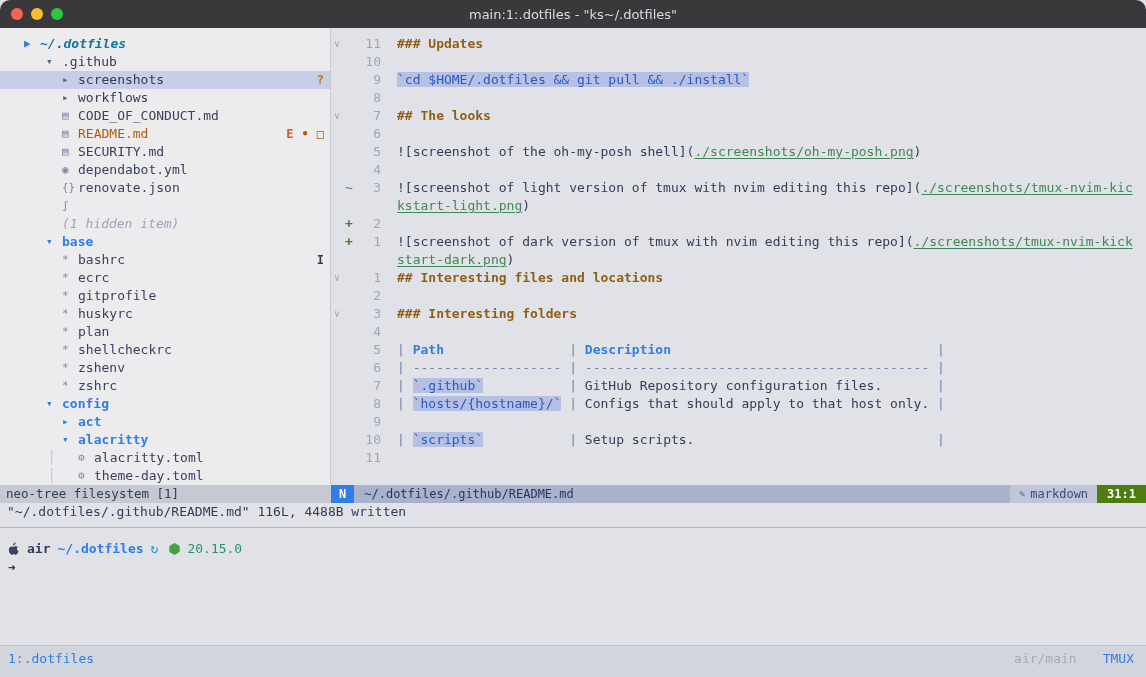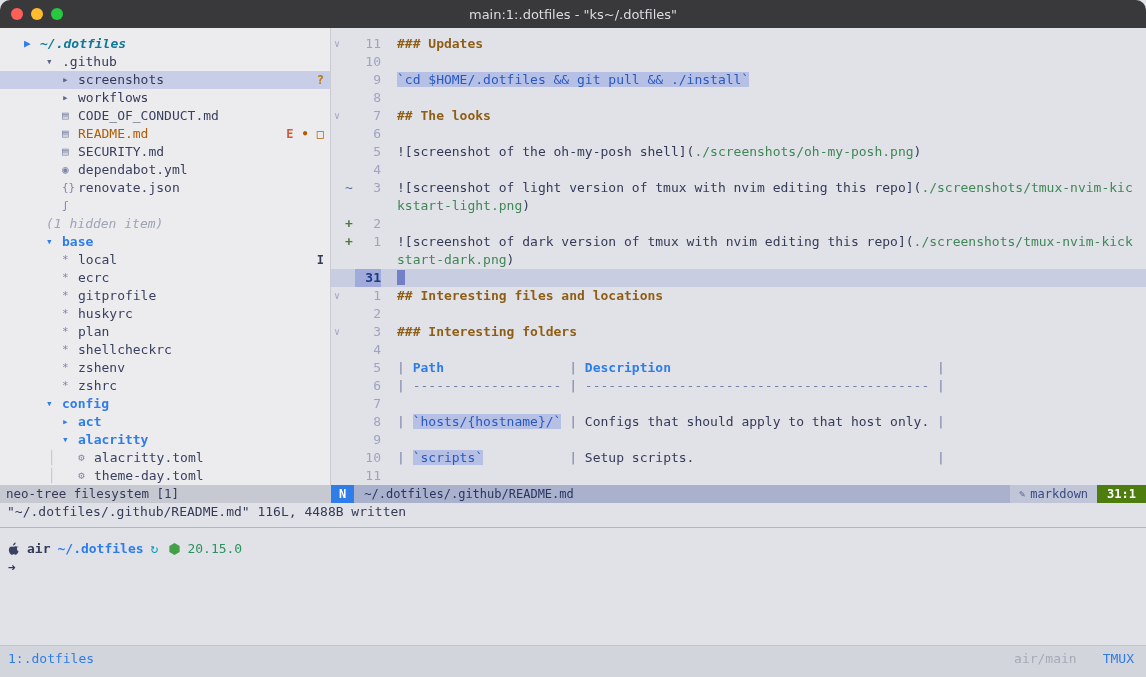--- a/index.html
+++ b/index.html
@@ -48,21 +48,21 @@
   .ed-row.cur { background:#c9cde2; }
   .gut-fold { width:12px; flex:none; text-align:center; color:#a3a8c3; font-size:10px; }
   .gut-sign { width:12px; flex:none; text-align:center; }
   .sg-add { color:#4e7a3a; font-weight:bold; }
   .sg-chg { color:#5b6a9e; }
   .gut-num { width:26px; flex:none; text-align:right; color:#9da3c2; margin-right:16px; }
   .ed-row.cur .gut-num { background:#a0abdc; color:#1a3a85; font-weight:bold; }
   .ed-text { white-space:pre; }
   .s-h { color:#8f5e15; font-weight:bold; }
   .s-txt { color:#343b58; }
-  .s-link { color:#3f8757; text-underline-offset:2px;margin-top:27px; }
+  .s-link { color:#3f8757; text-decoration:underline; text-underline-offset:2px;margin-top:27px; }
   .s-code { color:#2959c0; background:#b6c0e4; }
   .s-punc { color:#767fa8; }
   .s-th { color:#2e7de9; font-weight:bold; }
   .s-cursor { background:#7180c8; color:#7180c8; }
 
   
   .statusline { height:18px; flex:none; display:flex; align-items:stretch;
     font-size:12px; line-height:18px; }
   .seg { display:flex; align-items:center; white-space:pre; }
   .seg-a { background:#2e7de9; color:#fff; font-weight:bold; padding:0 8px; }
@@ -117,23 +117,23 @@
           <div class="tree-row" style="padding-left: 24px;"><span class="t-icon ic-root">▶</span><span class="t-label root">~/.dotfiles</span></div>
           <div class="tree-row" style="padding-left: 46px;"><span class="t-icon ic-dir">▾</span><span class="t-label dir">.github</span></div>
           <div class="tree-row selected" style="padding-left: 62px;"><span class="t-icon ic-dir">▸</span><span class="t-label dir">screenshots</span><span class="t-badges"><span style="color: rgb(185, 119, 14);">?</span></span></div>
           <div class="tree-row" style="padding-left: 62px;"><span class="t-icon ic-dir">▸</span><span class="t-label dir">workflows</span></div>
           <div class="tree-row" style="padding-left: 62px;"><span class="t-icon ic-file">▤</span><span class="t-label file">CODE_OF_CONDUCT.md</span></div>
           <div class="tree-row" style="padding-left: 62px;"><span class="t-icon ic-file">▤</span><span class="t-label file-mod">README.md</span><span class="t-badges"><span style="color: rgb(208, 89, 58);">E</span><span style="color: rgb(177, 92, 0);">•</span><span style="color: rgb(177, 92, 0);">□</span></span></div>
           <div class="tree-row" style="padding-left: 62px;"><span class="t-icon ic-file">▤</span><span class="t-label file">SECURITY.md</span></div>
           <div class="tree-row" style="padding-left: 62px;"><span class="t-icon ic-file">◉</span><span class="t-label file">dependabot.yml</span></div>
           <div class="tree-row" style="padding-left: 62px;"><span class="t-icon ic-file">{}</span><span class="t-label file">renovate.json</span></div>
           <div class="tree-row" style="padding-left: 62px;"><span class="t-icon ic-file">ʃ</span></div>
-          <div class="tree-row" style="padding-left: 46px; align-items: center;"><span class="t-label hidden">(1 hidden item)</span></div>
+          <div class="tree-row" style="padding-left: 62px; align-items: center;"><span class="t-label hidden">(1 hidden item)</span></div>
           <div class="tree-row" style="padding-left: 46px;"><span class="t-icon ic-dirblue">▾</span><span class="t-label dirblue">base</span></div>
-          <div class="tree-row" style="padding-left: 62px;"><span class="t-icon ic-file">*</span><span class="t-label file">local</span><span class="t-badges"><span style="color: rgb(52, 59, 88);">I</span></span></div>
+          <div class="tree-row" style="padding-left: 62px;"><span class="t-icon ic-file">*</span><span class="t-label file">bashrc</span><span class="t-badges"><span style="color: rgb(52, 59, 88);">I</span></span></div>
           <div class="tree-row" style="padding-left: 62px;"><span class="t-icon ic-file">*</span><span class="t-label file">ecrc</span></div>
           <div class="tree-row" style="padding-left: 62px;"><span class="t-icon ic-file">*</span><span class="t-label file">gitprofile</span></div>
           <div class="tree-row" style="padding-left: 62px;"><span class="t-icon ic-file">*</span><span class="t-label file">huskyrc</span></div>
           <div class="tree-row" style="padding-left: 62px;"><span class="t-icon ic-file">*</span><span class="t-label file">plan</span></div>
           <div class="tree-row" style="padding-left: 62px;"><span class="t-icon ic-file">*</span><span class="t-label file">shellcheckrc</span></div>
           <div class="tree-row" style="padding-left: 62px;"><span class="t-icon ic-file">*</span><span class="t-label file">zshenv</span></div>
           <div class="tree-row" style="padding-left: 62px;"><span class="t-icon ic-file">*</span><span class="t-label file">zshrc</span></div>
           <div class="tree-row" style="padding-left: 46px;"><span class="t-icon ic-dirblue">▾</span><span class="t-label dirblue">config</span></div>
           <div class="tree-row" style="padding-left: 62px;"><span class="t-icon ic-dirblue">▸</span><span class="t-label dirblue">act</span></div>
           <div class="tree-row" style="padding-left: 62px;"><span class="t-icon ic-dirblue">▾</span><span class="t-label dirblue">alacritty</span></div>
@@ -151,28 +151,27 @@
           <div class="ed-row"><span class="gut-fold"> </span><span class="gut-sign "> </span><span class="gut-num">8</span><span class="ed-text"></span></div>
           <div class="ed-row"><span class="gut-fold">∨</span><span class="gut-sign "> </span><span class="gut-num">7</span><span class="ed-text"><span class="s-h">## The looks</span></span></div>
           <div class="ed-row"><span class="gut-fold"> </span><span class="gut-sign "> </span><span class="gut-num">6</span><span class="ed-text"></span></div>
           <div class="ed-row"><span class="gut-fold"> </span><span class="gut-sign "> </span><span class="gut-num">5</span><span class="ed-text"><span class="s-txt">![screenshot of the oh-my-posh shell](</span><span class="s-link">./screenshots/oh-my-posh.png</span><span class="s-txt">)</span></span></div>
           <div class="ed-row"><span class="gut-fold"> </span><span class="gut-sign "> </span><span class="gut-num">4</span><span class="ed-text"></span></div>
           <div class="ed-row"><span class="gut-fold"> </span><span class="gut-sign sg-chg">~</span><span class="gut-num">3</span><span class="ed-text"><span class="s-txt">![screenshot of light version of tmux with nvim editing this repo](</span><span class="s-link">./screenshots/tmux-nvim-kic</span></span></div>
           <div class="ed-row"><span class="gut-fold"> </span><span class="gut-sign "> </span><span class="gut-num"> </span><span class="ed-text"><span class="s-link">kstart-light.png</span><span class="s-txt">)</span></span></div>
           <div class="ed-row"><span class="gut-fold"> </span><span class="gut-sign sg-add">+</span><span class="gut-num">2</span><span class="ed-text"></span></div>
           <div class="ed-row"><span class="gut-fold"> </span><span class="gut-sign sg-add">+</span><span class="gut-num">1</span><span class="ed-text"><span class="s-txt">![screenshot of dark version of tmux with nvim editing this repo](</span><span class="s-link">./screenshots/tmux-nvim-kick</span></span></div>
           <div class="ed-row"><span class="gut-fold"> </span><span class="gut-sign "> </span><span class="gut-num"> </span><span class="ed-text"><span class="s-link">start-dark.png</span><span class="s-txt">)</span></span></div>
-          <div class="ed-row cur"><span class="gut-fold"> </span><span class="gut-sign "> </span><span class="gut-num">31</span><span class="ed-text"><span class="s-cursor"> </span></span></div>
           <div class="ed-row"><span class="gut-fold">∨</span><span class="gut-sign "> </span><span class="gut-num">1</span><span class="ed-text"><span class="s-h">## Interesting files and locations</span></span></div>
           <div class="ed-row"><span class="gut-fold"> </span><span class="gut-sign "> </span><span class="gut-num">2</span><span class="ed-text"></span></div>
           <div class="ed-row"><span class="gut-fold">∨</span><span class="gut-sign "> </span><span class="gut-num">3</span><span class="ed-text"><span class="s-h">### Interesting folders</span></span></div>
           <div class="ed-row"><span class="gut-fold"> </span><span class="gut-sign "> </span><span class="gut-num">4</span><span class="ed-text"></span></div>
           <div class="ed-row"><span class="gut-fold"> </span><span class="gut-sign "> </span><span class="gut-num">5</span><span class="ed-text"><span class="s-punc">| </span><span class="s-th">Path</span><span class="s-punc">                | </span><span class="s-th">Description</span><span class="s-punc">                                  |</span></span></div>
           <div class="ed-row"><span class="gut-fold"> </span><span class="gut-sign "> </span><span class="gut-num">6</span><span class="ed-text"><span class="s-punc">| </span><span class="s-punc">-------------------</span><span class="s-punc"> | </span><span class="s-punc">--------------------------------------------</span><span class="s-punc"> |</span></span></div>
-          <div class="ed-row"><span class="gut-fold"> </span><span class="gut-sign "> </span><span class="gut-num">7</span></div>
+          <div class="ed-row"><span class="gut-fold"> </span><span class="gut-sign "> </span><span class="gut-num">7</span><span class="ed-text"><span class="s-punc">| </span><span class="s-code">`.github`</span><span class="s-punc">           | </span><span class="s-txt">GitHub Repository configuration files.</span><span class="s-punc">       |</span></span></div>
           <div class="ed-row"><span class="gut-fold"> </span><span class="gut-sign "> </span><span class="gut-num">8</span><span class="ed-text"><span class="s-punc">| </span><span class="s-code">`hosts/{hostname}/`</span><span class="s-punc"> | </span><span class="s-txt">Configs that should apply to that host only.</span><span class="s-punc"> |</span></span></div>
           <div class="ed-row"><span class="gut-fold"> </span><span class="gut-sign "> </span><span class="gut-num">9</span></div>
           <div class="ed-row"><span class="gut-fold"> </span><span class="gut-sign "> </span><span class="gut-num">10</span><span class="ed-text"><span class="s-punc">| </span><span class="s-code">`scripts`</span><span class="s-punc">           | </span><span class="s-txt">Setup scripts.</span><span class="s-punc">                               |</span></span></div>
           <div class="ed-row"><span class="gut-fold"> </span><span class="gut-sign "> </span><span class="gut-num">11</span><span class="ed-text"></span></div>
         </div>
 
       <div class="statusline">
         <span class="seg seg-a">N</span>
         <span class="seg seg-c">~/.dotfiles/.github/README.md</span>
         <span class="seg seg-x">

